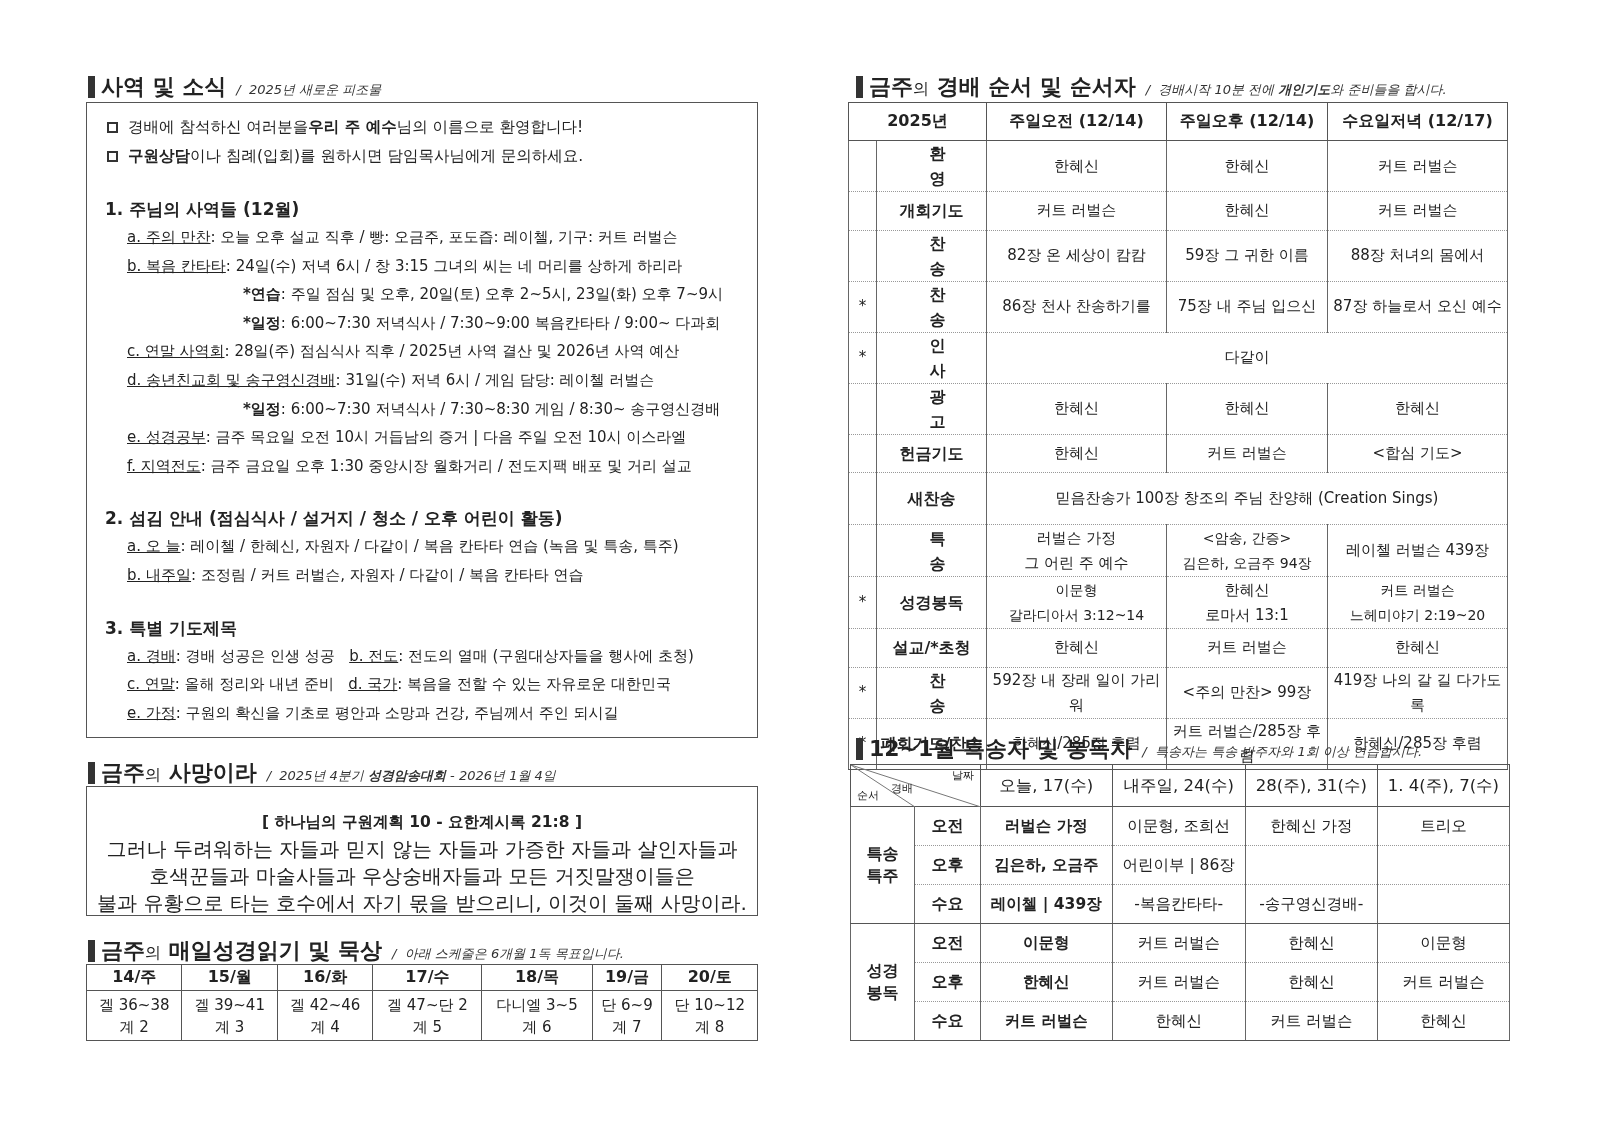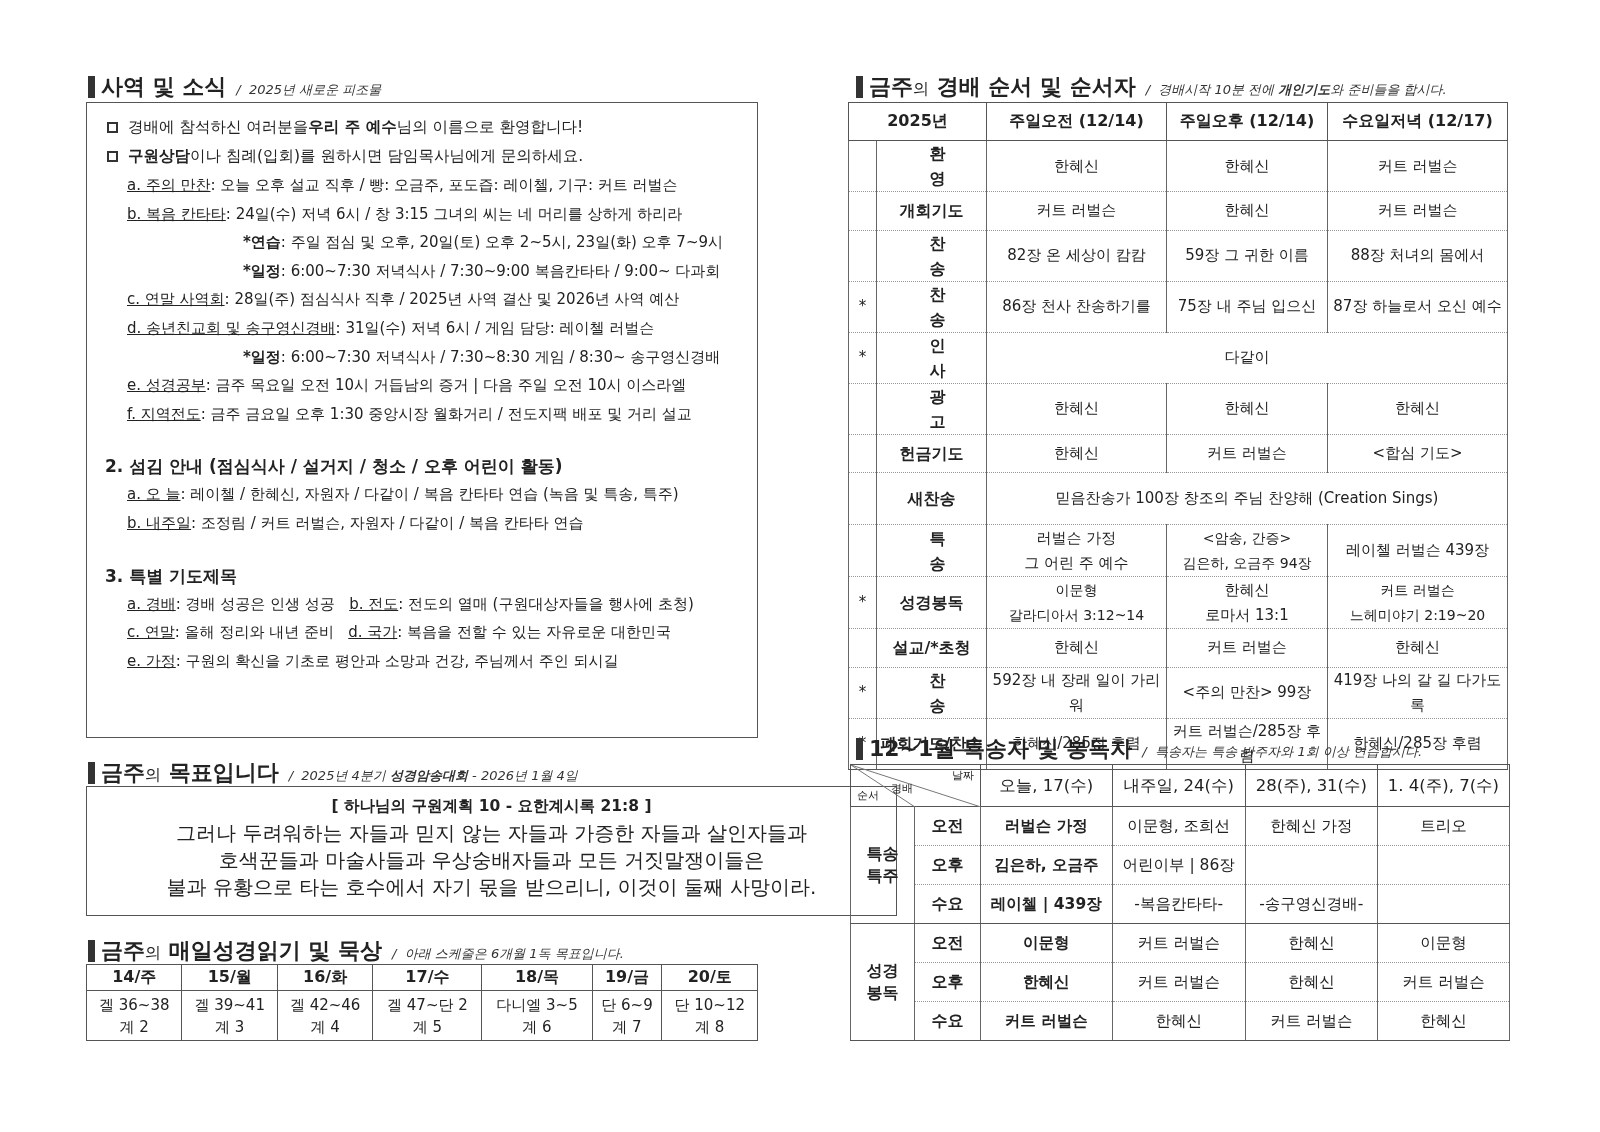--- a/index.html
+++ b/index.html
@@ -27,21 +27,21 @@
   .notice { font-size: 15.5px; line-height: 29px; display: flex; align-items: center; }
   .chk { display: inline-block; width: 11px; height: 11px; border: 2px solid #333; margin: 0 10px 0 6px; }
   .notice b { font-weight: bold; }
   .h1 { font-size: 17px; font-weight: bold; margin-top: 24px; margin-left: 4px; line-height: 28px; }
   .item { font-size: 15px; line-height: 28.6px; margin-left: 26px; white-space: nowrap; }
   .item .lab { text-decoration: underline; }
   .item.sub { margin-left: 142px; }
   .item.sub .lab { font-weight: bold; text-decoration: none; }
 
   
-  #verse { left: 86px; top: 786px; width: 811px; height: 130px; text-align: center; padding-top: 6px; }
+  #verse { left: 86px; top: 786px; width: 672px; height: 130px; text-align: center; padding-top: 22px; }
   #verse .ref { font-size: 15.5px; font-weight: bold; line-height: 27px; }
   #verse .line { font-size: 20px; line-height: 27px; }
 
   
   table { border-collapse: collapse; }
   #reading { position: absolute; left: 86px; top: 964px; width: 672px; }
   #reading th, #reading td { border: 1.2px solid #555; text-align: center; }
   #reading th { font-size: 16px; font-weight: bold; height: 26px; }
   #reading td { font-size: 15px; line-height: 22px; height: 50px; }
 
@@ -89,20 +89,21 @@
     <span>경배에 참석하신 여러분을 </span>
       <b>우리 주 예수</b>
       <span>님의 이름으로 환영합니다!</span>
   </div>
   <div class="notice">
     <span class="chk"></span>
     <b>구원상담</b>
       <span>이나 침례(입회)를 원하시면 담임목사님에게 문의하세요.</span>
   </div>
 
+  <div class="h1">1. 주님의 사역들 (12월)</div>
   <div id="ministry-items">
       <div class="item"><span class="lab">a. 주의 만찬</span><span>: 오늘 오후 설교 직후 / 빵: 오금주, 포도즙: 레이첼, 기구: 커트 러벌슨</span></div>
       <div class="item"><span class="lab">b. 복음 칸타타</span><span>: 24일(수) 저녁 6시 / 창 3:15 그녀의 씨는 네 머리를 상하게 하리라</span></div>
       <div class="item sub"><span class="lab">*연습</span><span>: 주일 점심 및 오후, 20일(토) 오후 2~5시, 23일(화) 오후 7~9시</span></div>
       <div class="item sub"><span class="lab">*일정</span><span>: 6:00~7:30 저녁식사 / 7:30~9:00 복음칸타타 / 9:00~ 다과회</span></div>
       <div class="item"><span class="lab">c. 연말 사역회</span><span>: 28일(주) 점심식사 직후 / 2025년 사역 결산 및 2026년 사역 예산</span></div>
       <div class="item"><span class="lab">d. 송년친교회 및 송구영신경배</span><span>: 31일(수) 저녁 6시 / 게임 담당: 레이첼 러벌슨</span></div>
       <div class="item sub"><span class="lab">*일정</span><span>: 6:00~7:30 저녁식사 / 7:30~8:30 게임 / 8:30~ 송구영신경배</span></div>
       <div class="item"><span class="lab">e. 성경공부</span><span>: 금주 목요일 오전 10시 거듭남의 증거 | 다음 주일 오전 10시 이스라엘</span></div>
       <div class="item"><span class="lab">f. 지역전도</span><span>: 금주 금요일 오후 1:30 중앙시장 월화거리 / 전도지팩 배포 및 거리 설교</span></div>
@@ -117,21 +118,21 @@
   <div class="h1">3. 특별 기도제목</div>
   <div id="prayer-items">
       <div class="item"><span class="lab">a. 경배</span><span style="white-space: pre;">: 경배 성공은 인생 성공   </span><span class="lab">b. 전도</span><span style="white-space: pre;">: 전도의 열매 (구원대상자들을 행사에 초청)</span></div>
       <div class="item"><span class="lab">c. 연말</span><span style="white-space: pre;">: 올해 정리와 내년 준비   </span><span class="lab">d. 국가</span><span style="white-space: pre;">: 복음을 전할 수 있는 자유로운 대한민국</span></div>
       <div class="item"><span class="lab">e. 가정</span><span style="white-space: pre;">: 구원의 확신을 기초로 평안과 소망과 건강, 주님께서 주인 되시길</span></div>
     </div>
 </div>
 
 <div class="sec-title" style="left:88px; top:758px;">
   <span class="bar"></span>
-  <span class="main"><span>금주</span><span class="small">의</span><span> 목표입니다</span></span>
+  <span class="main"><span>금주</span><span class="small">의</span><span> 사망이라</span></span>
   <span class="sub">/&nbsp; <span>2025년 4분기 </span><span class="b">성경암송대회</span><span> - 2026년 1월 4일</span></span>
 </div>
 <div id="verse" class="box">
   <div class="ref">[ 하나님의 구원계획 10 - 요한계시록 21:8 ]</div>
   <div class="line">그러나 두려워하는 자들과 믿지 않는 자들과 가증한 자들과 살인자들과</div>
   <div class="line">호색꾼들과 마술사들과 우상숭배자들과 모든 거짓말쟁이들은</div>
   <div class="line">불과 유황으로 타는 호수에서 자기 몫을 받으리니, 이것이 둘째 사망이라.</div>
 </div>
 
 <div class="sec-title" style="left:88px; top:936px;">

